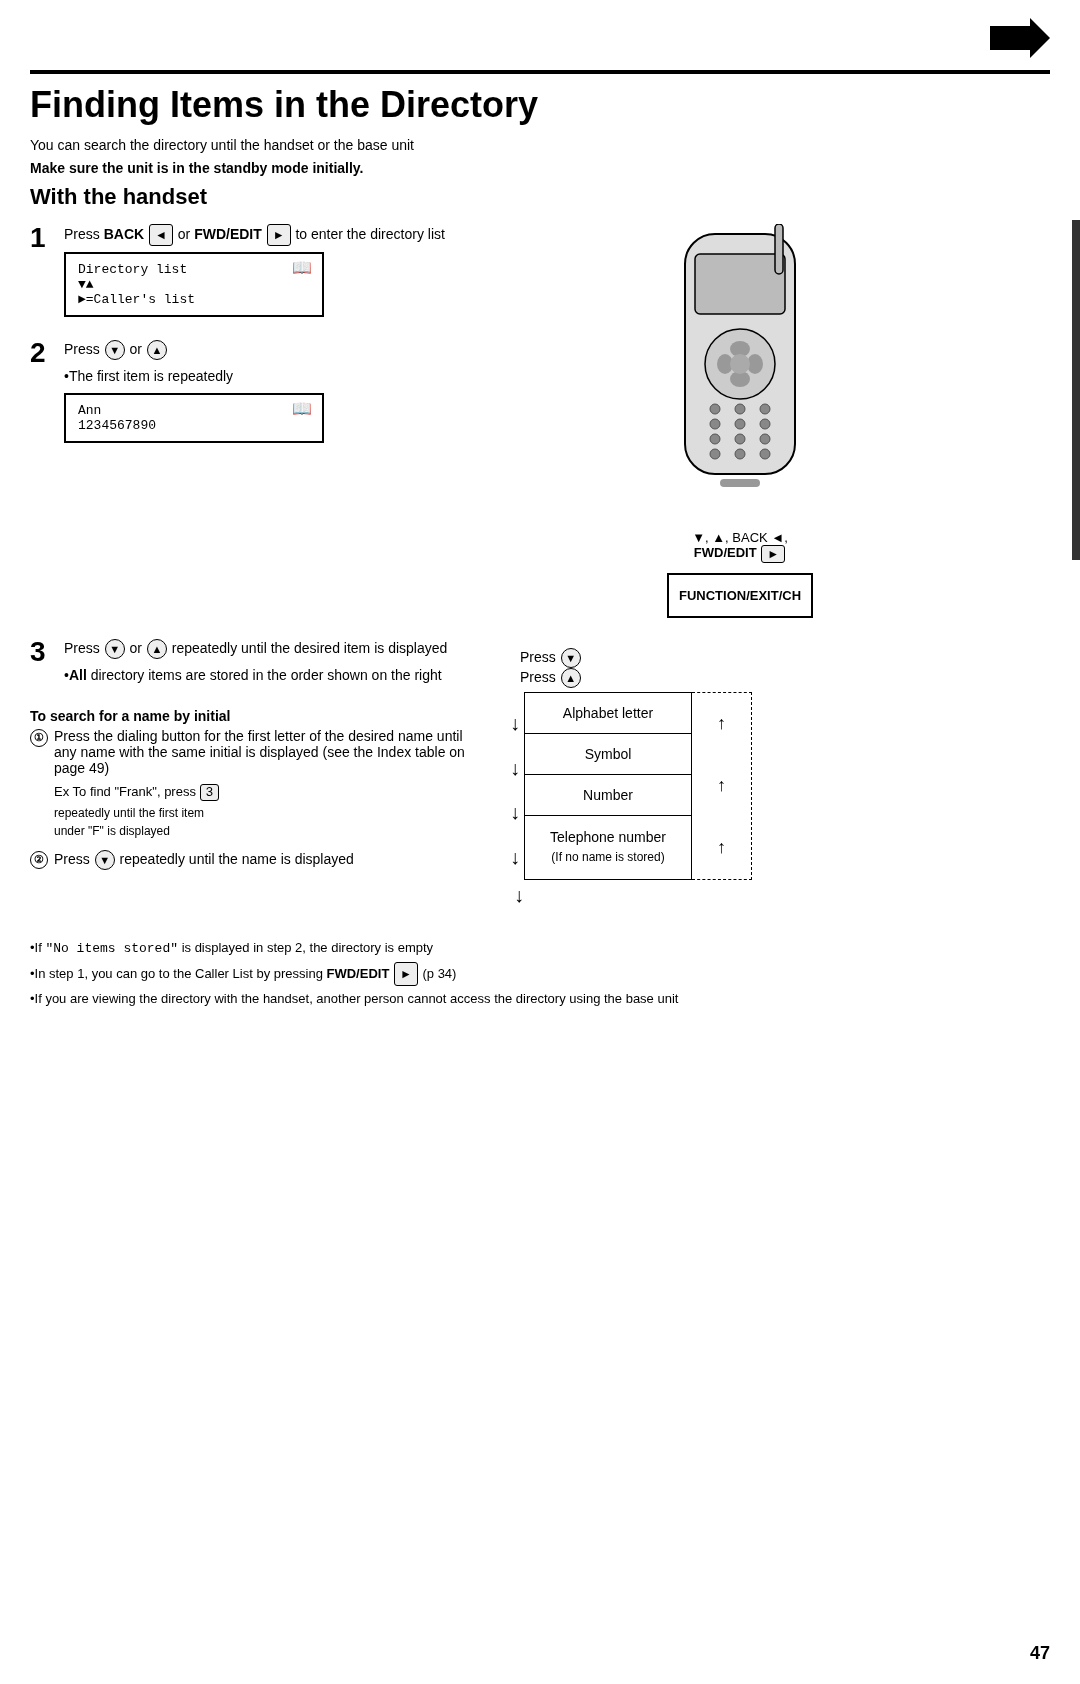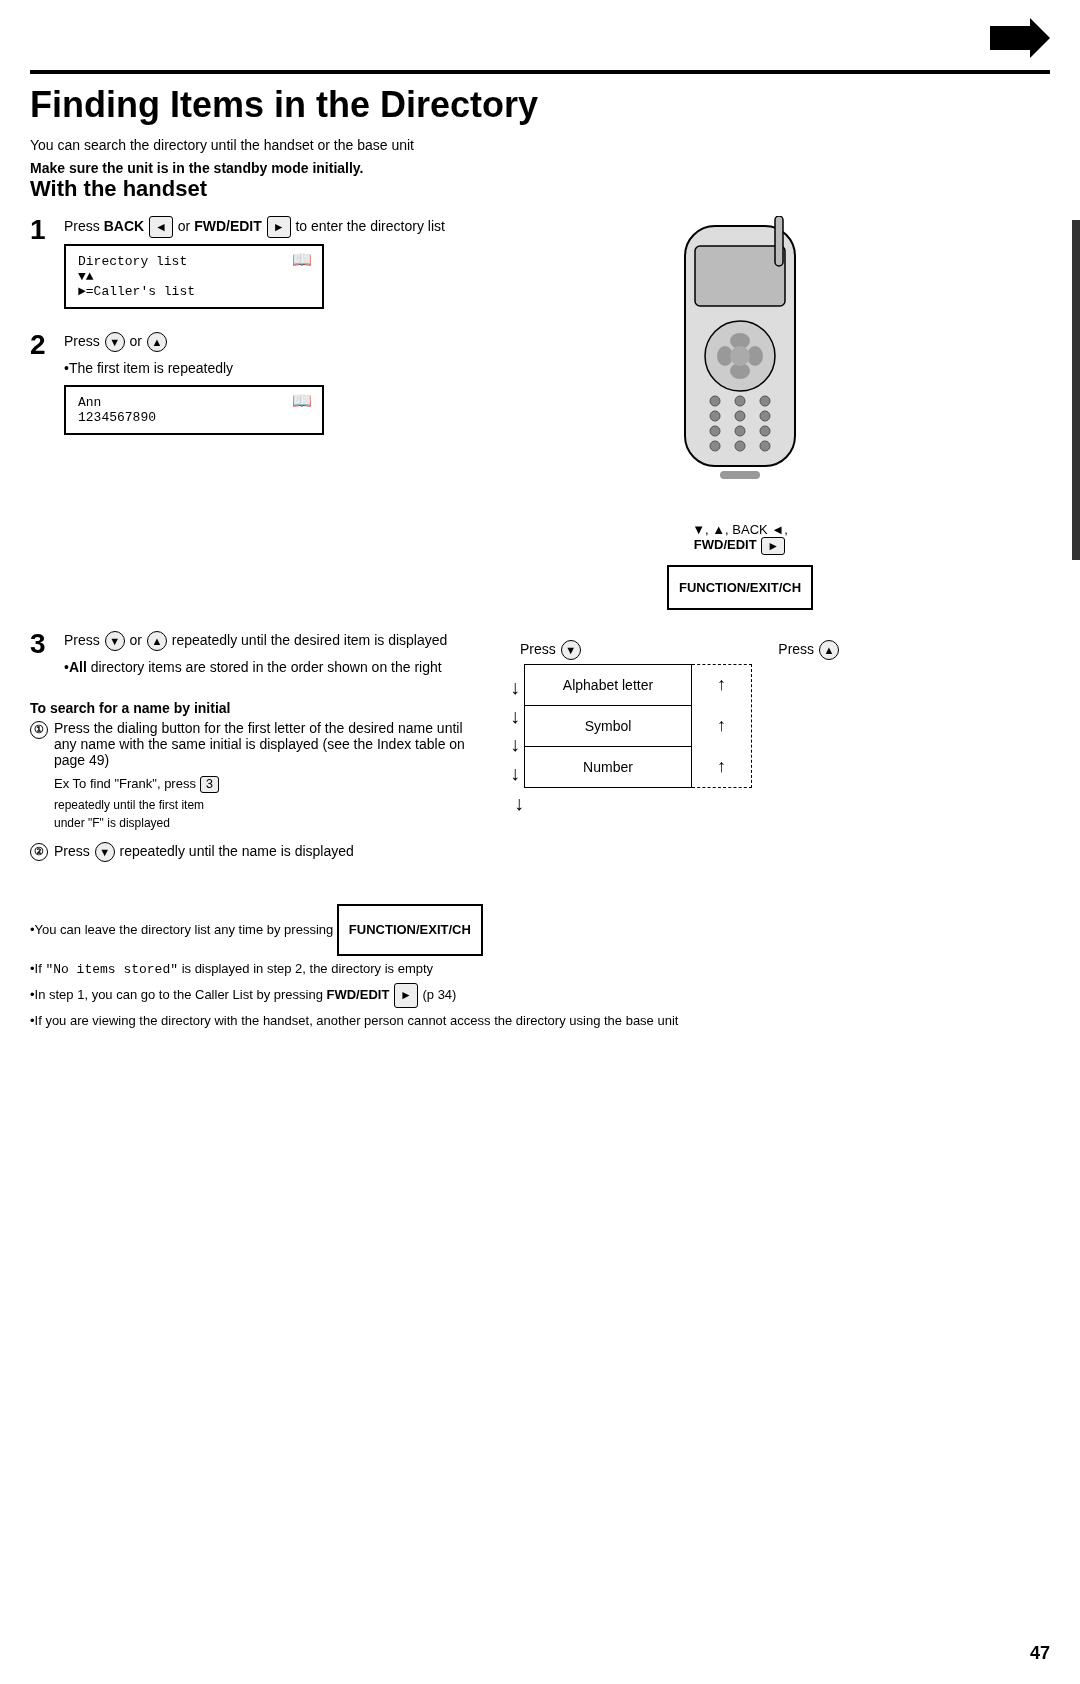--- a/index.html
+++ b/index.html
@@ -66,20 +66,21 @@
 
     .intro-text {
       font-size: 14px;
       margin-bottom: 4px;
       line-height: 1.5;
     }
 
     .intro-bold {
       font-weight: bold;
       font-size: 14px;
+      margin-bottom: 8px;
     }
 
     .section-title {
       font-size: 22px;
       font-weight: bold;
       margin-bottom: 14px;
     }
 
     
     .two-col {
@@ -435,21 +436,21 @@
         <div>
           Press <span class="btn-circle">▼</span> repeatedly until the name is displayed
         </div>
       </div>
 
     </div>
 
     <div class="step3-right">
       <div style="position:relative; margin-top:10px;">
 
-        <div style="display:flex; justify-content:space-between; margin-bottom:4px; margin-left:30px; margin-right:0;">
+        <div style="display:flex; justify-content:space-between; margin-bottom:4px; margin-left:30px; margin-right:0;flex-direction:column;">
           <div>
             Press <span class="btn-circle">▼</span>
           </div>
           <div style="margin-right:10px;">
             Press <span class="btn-circle">▲</span>
           </div>
         </div>
 
         <div style="display:flex; margin-left:20px;">
 
@@ -457,39 +458,37 @@
             <div style="font-size:20px;">↓</div>
             <div style="font-size:20px;">↓</div>
             <div style="font-size:20px;">↓</div>
             <div style="font-size:20px;">↓</div>
           </div>
 
           <div style="border:1.5px solid #000; width:168px;">
             <div class="row-item">Alphabet letter</div>
             <div class="row-item">Symbol</div>
             <div class="row-item">Number</div>
+            <div class="row-item" style="line-height:1.4;">Telephone number<br><span style="font-size:12px;">(If no name is stored)</span></div>
           </div>
 
           <div style="border:1.5px dashed #000; border-left:none; width:60px; display:flex; flex-direction:column; justify-content:space-around; align-items:center;">
             <div style="font-size:18px;">↑</div>
             <div style="font-size:18px;">↑</div>
             <div style="font-size:18px;">↑</div>
           </div>
         </div>
 
         <div style="margin-left:24px; font-size:20px; margin-top:4px;">↓</div>
 
       </div>
     </div>
   </div>
 
   <div class="bottom-notes">
-    <p>
-      •You can leave the directory list any time by pressing <span class="function-box">FUNCTION/EXIT/CH</span>
-    </p>
     <p>
       •If <code>"No items stored"</code> is displayed in step 2, the directory is empty
     </p>
     <p>
       •In step 1, you can go to the Caller List by pressing <strong>FWD/EDIT</strong> <span class="btn">►</span> (p 34)
     </p>
     <p>
       •If you are viewing the directory with the handset, another person cannot access the directory using the base unit
     </p>
   </div>

